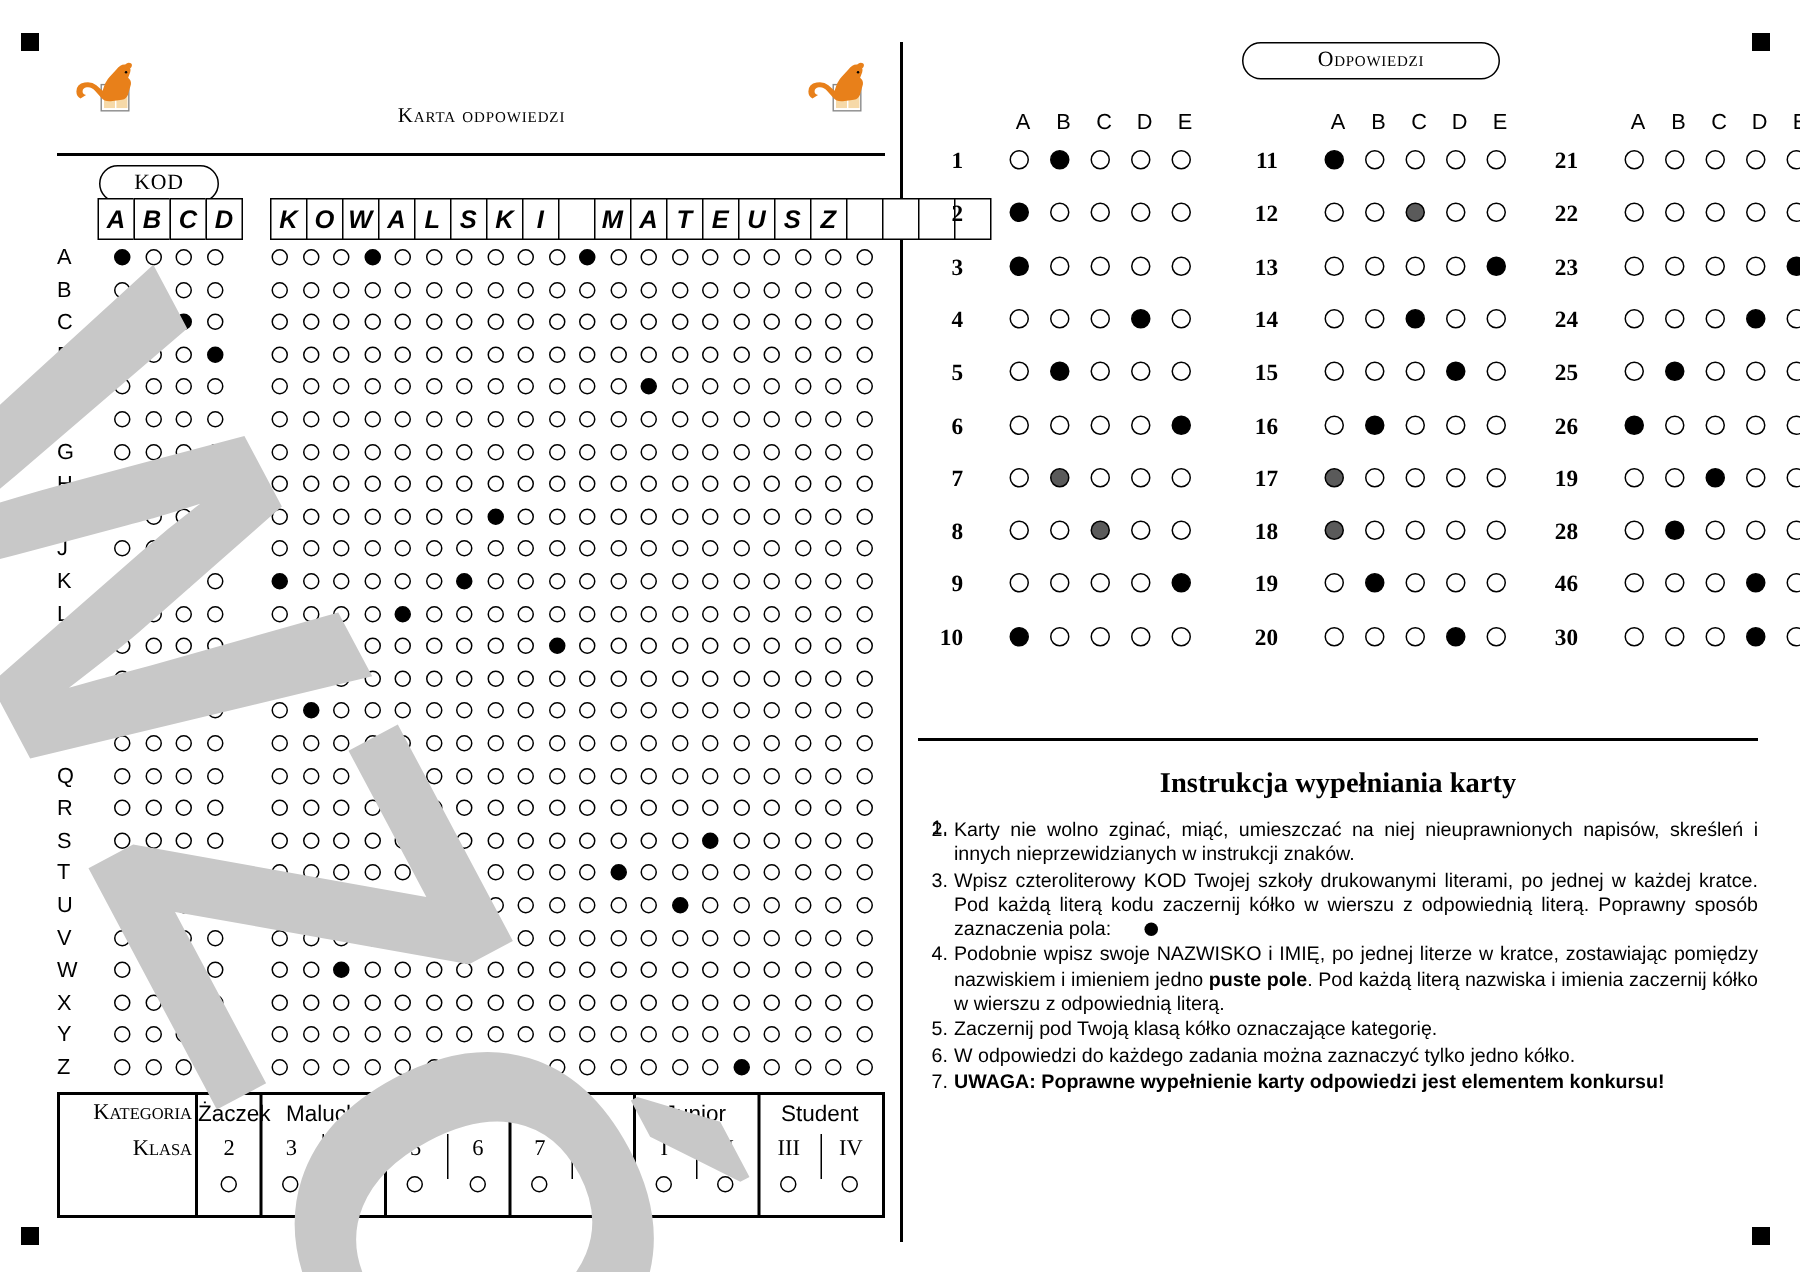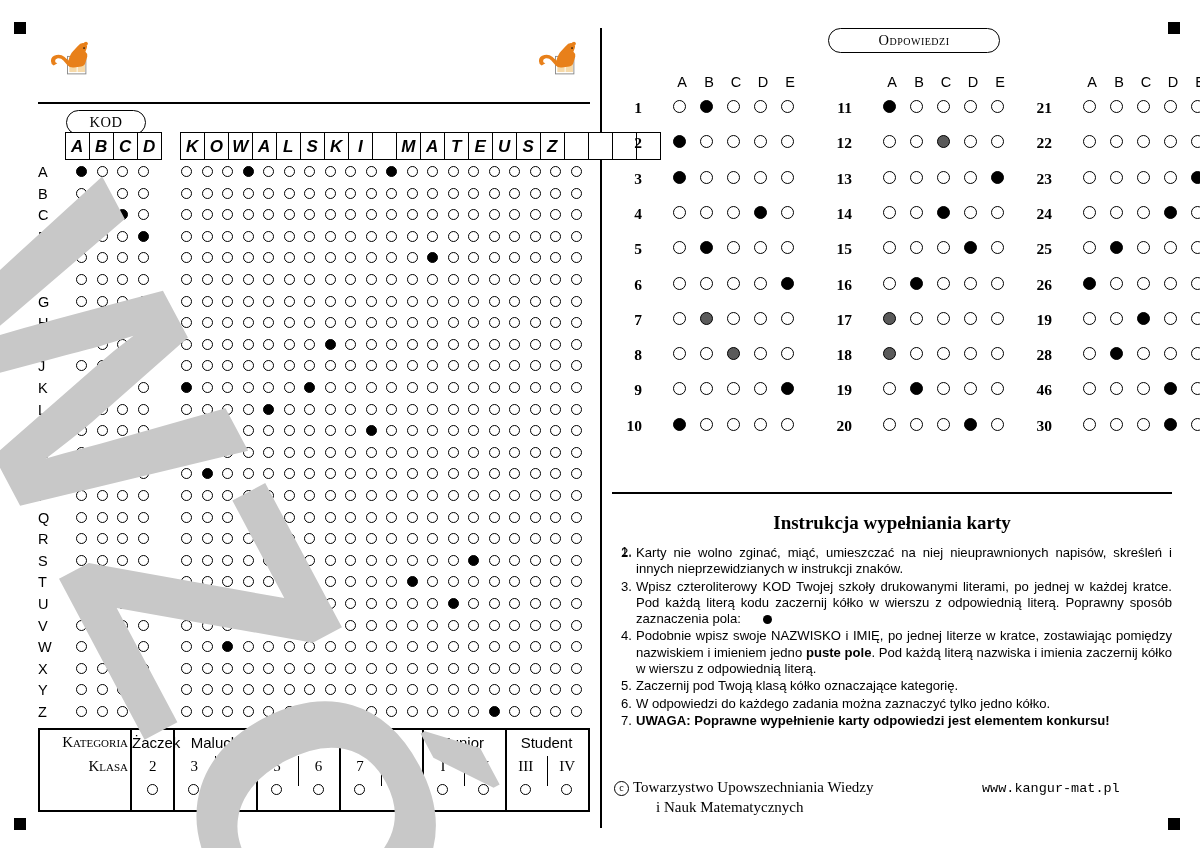--- a/index.html
+++ b/index.html
@@ -142,20 +142,21 @@
       <path d="M70 14 q6 -8 11 -5 q3 2 0 7" fill="#E8801A"></path>
     </svg>
     <svg class="kangaroo k-right" viewBox="0 0 100 100">
       <rect x="38" y="40" width="40" height="38" fill="#fff" stroke="#888" stroke-width="2"></rect>
       <path d="M42 42 L58 42 L58 74 L42 74 Z" fill="#F6D9A8"></path>
       <path d="M60 42 L76 42 L76 74 L60 74 Z" fill="#F6D9A8"></path>
       <path d="M60 18 q8 -10 16 -6 q6 3 4 10 l-3 8 q5 4 4 10 l-4 14 q-2 7 -9 8 l-16 2 q-9 1 -14 -5 l-9 -10 q-5 -6 -12 -5 q-6 1 -6 6 q0 4 5 5 l-8 5 q-6 -3 -6 -10 q0 -11 12 -13 q10 -2 17 4 l9 8 q4 -14 10 -20 z" fill="#E8801A"></path>
       <circle cx="74" cy="22" r="1.8" fill="#000"></circle>
       <path d="M70 14 q6 -8 11 -5 q3 2 0 7" fill="#E8801A"></path>
     </svg>
+    <div id="title-sub">Karta odpowiedzi</div>
     <div id="hdr-rule"></div>
   </div>
 
   <div class="pill" id="pill-kod">KOD</div>
 
   <div class="boxrow" id="kod-boxes">
       <div class="lbox">A</div>
       <div class="lbox">B</div>
       <div class="lbox">C</div>
       <div class="lbox">D</div>
@@ -1259,20 +1260,13 @@
   <div id="instr-list">
       <div class="instr-item"><span class="instr-num">1.</span></div>
       <div class="instr-item"><span class="instr-num">2.</span><span>Karty nie wolno zginać, miąć, umieszczać na niej nieuprawnionych napisów, skreśleń i innych nieprzewidzianych w instrukcji znaków.</span></div>
       <div class="instr-item"><span class="instr-num">3.</span><span>Wpisz czteroliterowy KOD Twojej szkoły drukowanymi literami, po jednej w każdej kratce. Pod każdą literą kodu zaczernij kółko w wierszu z odpowiednią literą. Poprawny sposób zaznaczenia pola:</span><span class="dotmark"></span></div>
       <div class="instr-item"><span class="instr-num">4.</span><span>Podobnie wpisz swoje NAZWISKO i IMIĘ, po jednej literze w kratce, zostawiając pomiędzy nazwiskiem i imieniem jedno <b>puste pole</b>. Pod każdą literą nazwiska i imienia zaczernij kółko w wierszu z odpowiednią literą.</span></div>
       <div class="instr-item"><span class="instr-num">5.</span><span>Zaczernij pod Twoją klasą kółko oznaczające kategorię.</span></div>
       <div class="instr-item"><span class="instr-num">6.</span><span>W odpowiedzi do każdego zadania można zaznaczyć tylko jedno kółko.</span></div>
       <div class="instr-item"><span class="instr-num">7.</span><span><b>UWAGA: Poprawne wypełnienie karty odpowiedzi jest elementem konkursu!</b></span></div>
     </div>
 
-  <div id="footer">
-    <div id="foot-org">
-      <span class="copy">c</span><span>Towarzystwo Upowszechniania Wiedzy</span>
-    </div>
-    <div id="foot-org2">i Nauk Matematycznych</div>
-    <div id="foot-url">www.kangur-mat.pl</div>
-  </div>
 </div>
 
 </body></html>

